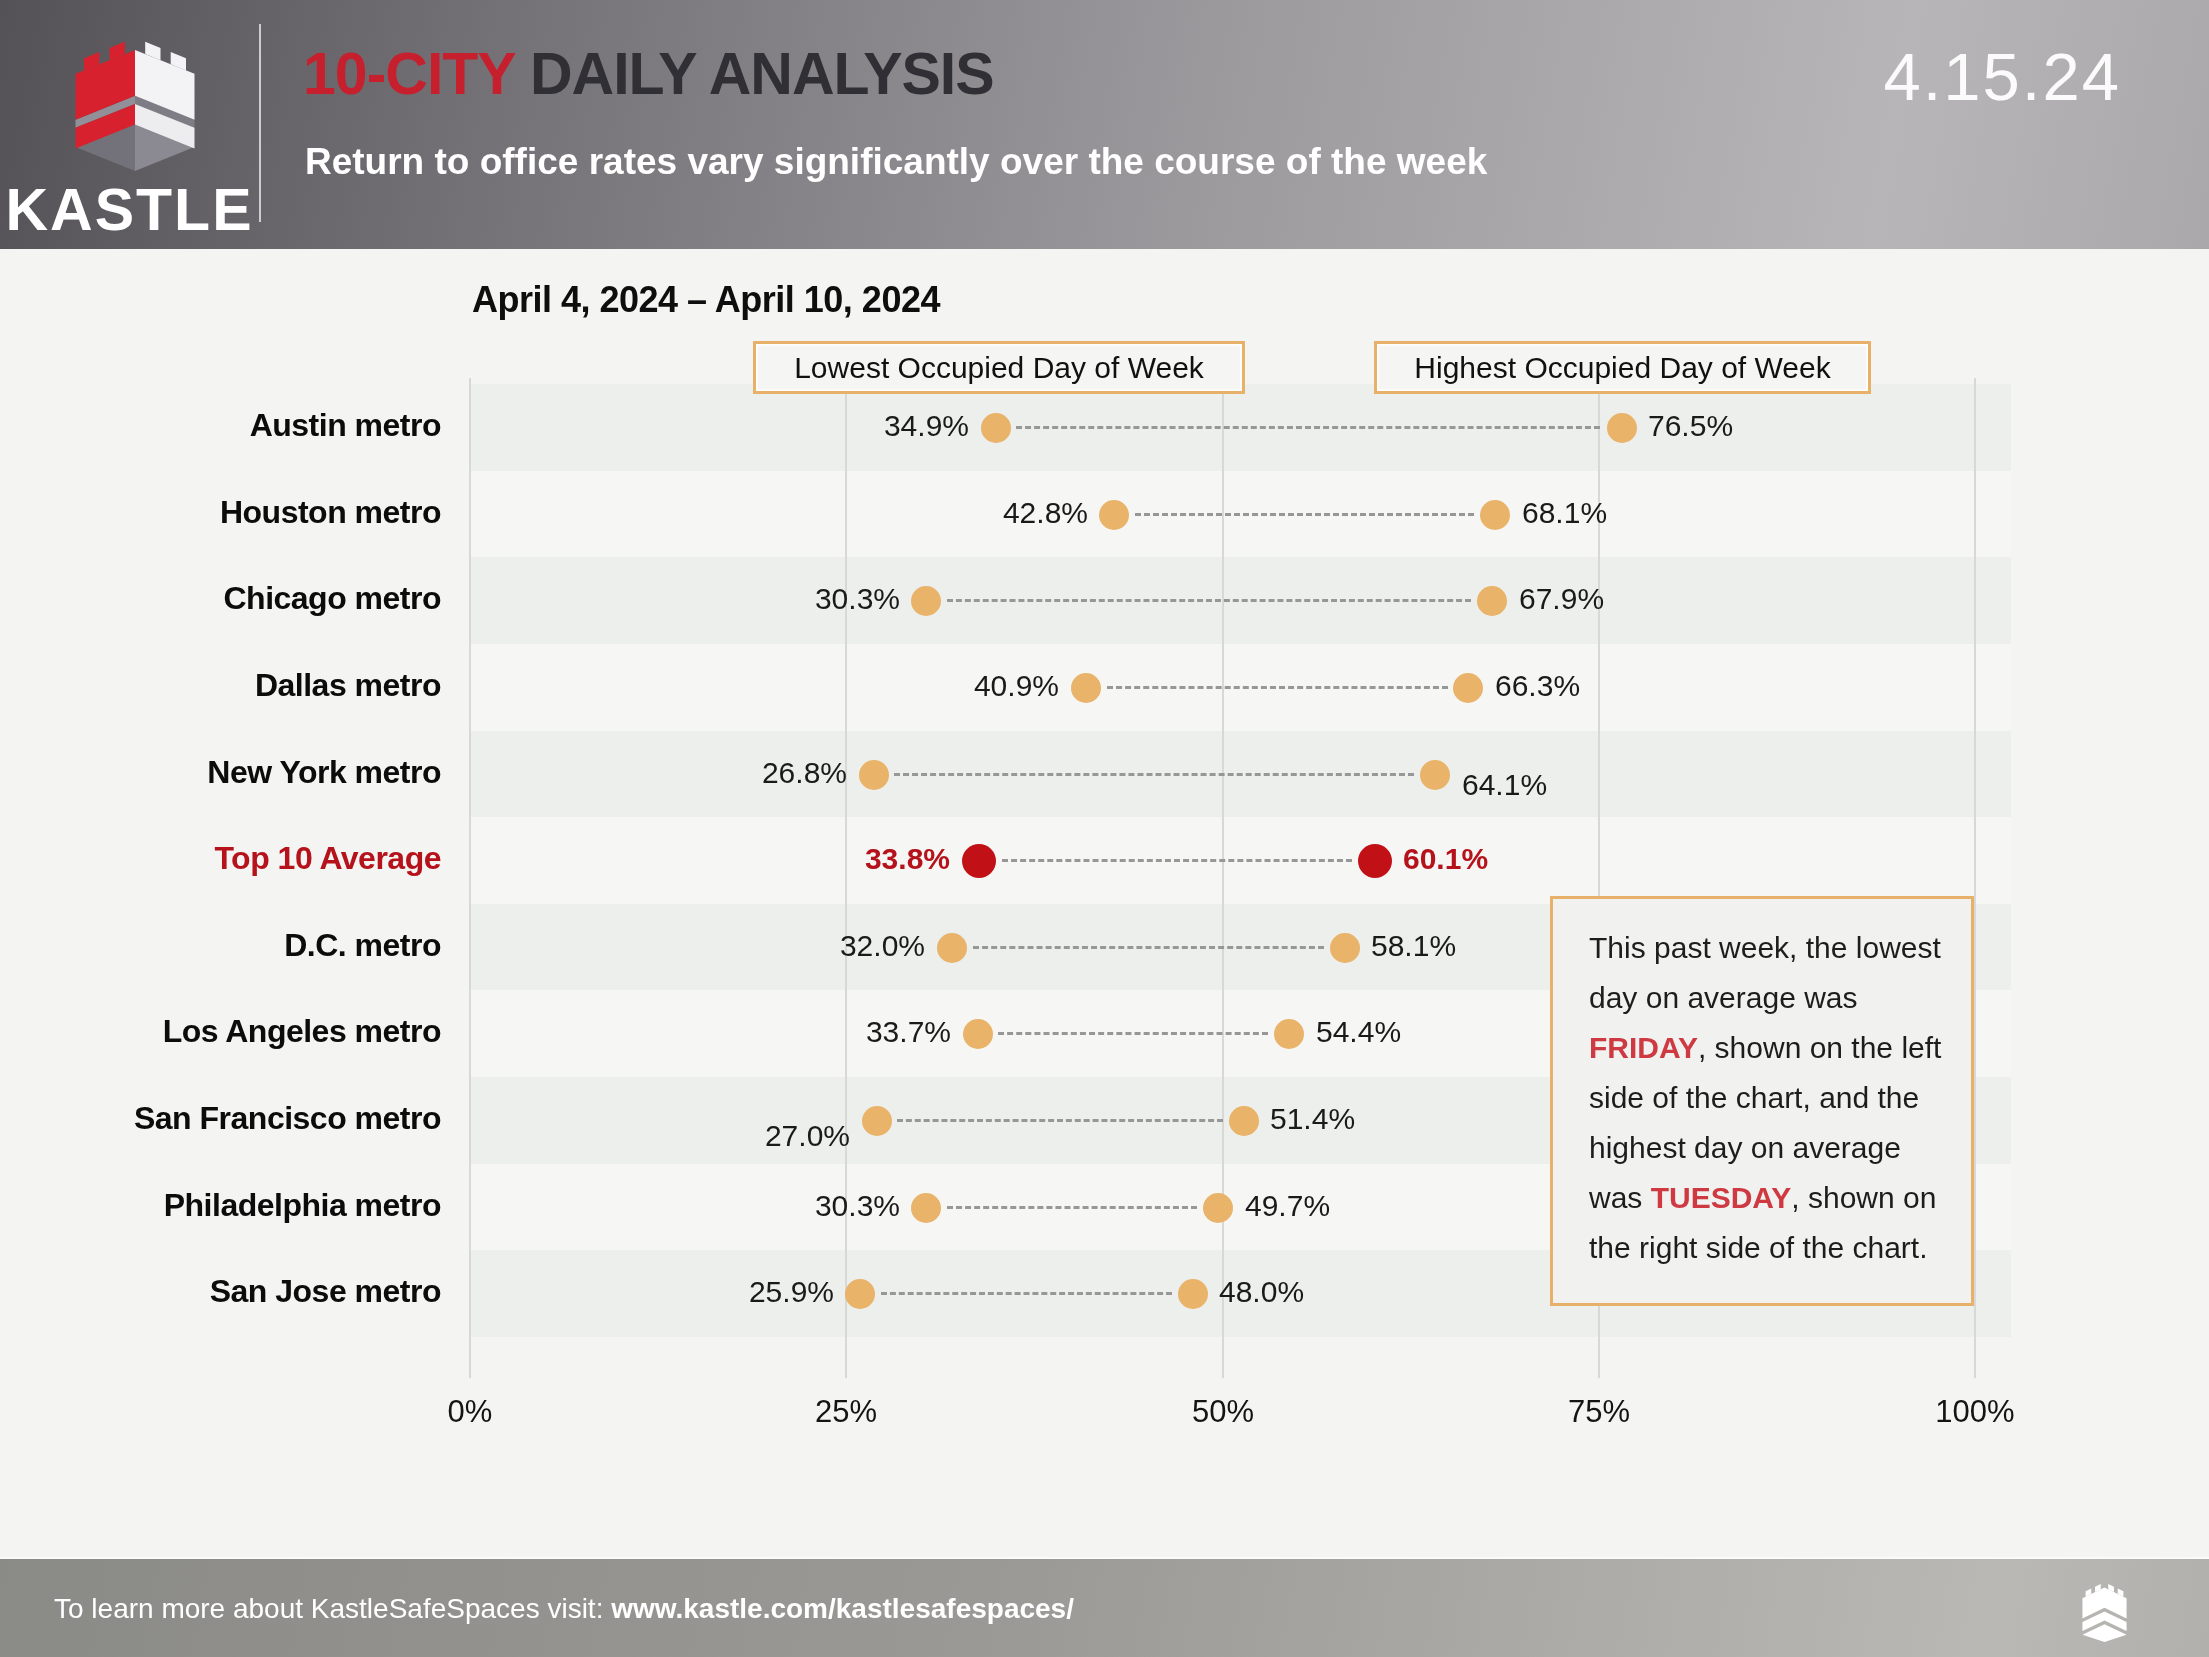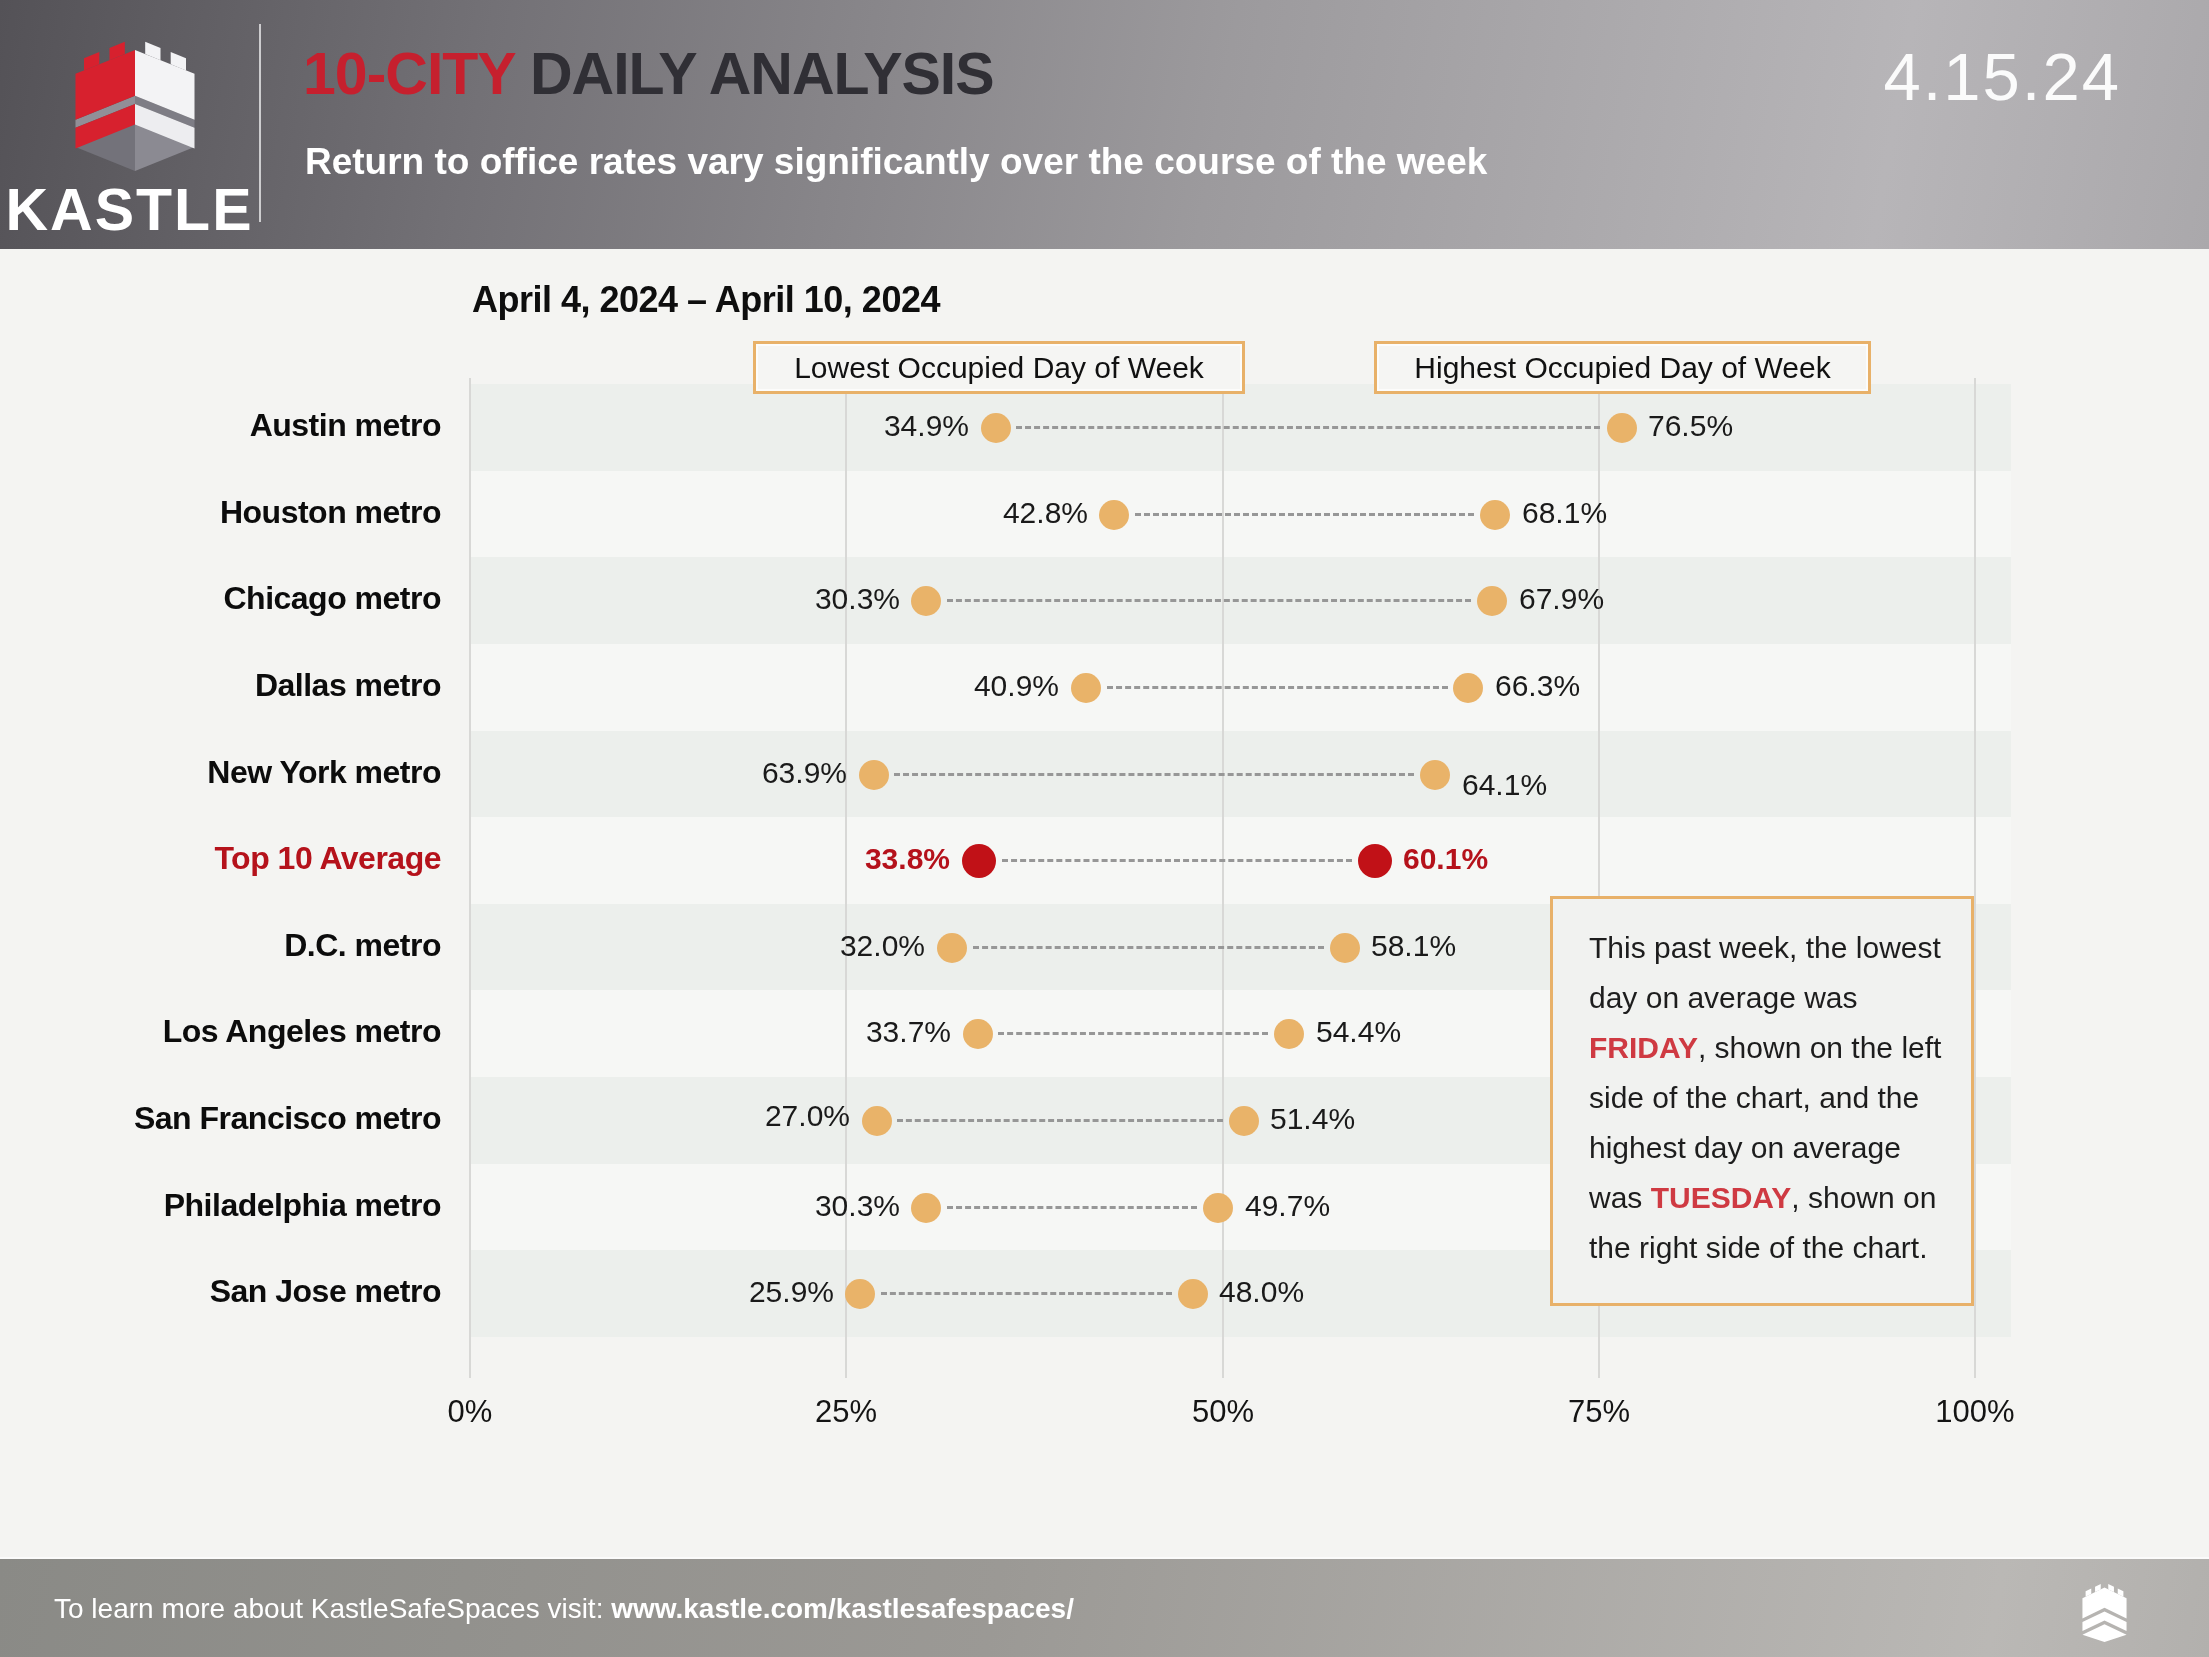--- a/index.html
+++ b/index.html
@@ -127,21 +127,21 @@
         <div class="dot" style="left: 1453px; top: 28.5px; width: 30px; height: 30px; background: rgb(233, 179, 105);"></div>
         <div class="val left" style="right: 1151px; top: 24.5px;">40.9%</div>
         <div class="val" style="left: 1495px; top: 24.5px;">66.3%</div>
       </div>
       <div class="row" style="top: 347px; height: 87px;">
         <div class="band dark"></div>
         <div class="row-label" style="top: 22.5px;">New York metro</div>
         <div class="dash" style="left: 894px; width: 520px; top: 42px;"></div>
         <div class="dot" style="left: 859px; top: 28.5px; width: 30px; height: 30px; background: rgb(233, 179, 105);"></div>
         <div class="dot" style="left: 1420px; top: 28.5px; width: 30px; height: 30px; background: rgb(233, 179, 105);"></div>
-        <div class="val left" style="right: 1363px; top: 24.5px;">63.9%</div>
+        <div class="val left" style="right: 1363px; top: 24.5px;">26.8%</div>
         <div class="val" style="left: 1462px; top: 24.5px; margin-top: 12px;">64.1%</div>
       </div>
       <div class="row" style="top: 433px; height: 87px;">
         <div class="band light"></div>
         <div class="row-label hl" style="top: 22.5px;">Top 10 Average</div>
         <div class="dash" style="left: 1002px; width: 350px; top: 42px;"></div>
         <div class="dot" style="left: 962px; top: 26.5px; width: 34px; height: 34px; background: rgb(193, 17, 23);"></div>
         <div class="dot" style="left: 1358px; top: 26.5px; width: 34px; height: 34px; background: rgb(193, 17, 23);"></div>
         <div class="val left hl" style="right: 1260px; top: 24.5px;">33.8%</div>
         <div class="val hl" style="left: 1403px; top: 24.5px;">60.1%</div>
@@ -163,21 +163,21 @@
         <div class="dot" style="left: 1274px; top: 28.5px; width: 30px; height: 30px; background: rgb(233, 179, 105);"></div>
         <div class="val left" style="right: 1259px; top: 24.5px;">33.7%</div>
         <div class="val" style="left: 1316px; top: 24.5px;">54.4%</div>
       </div>
       <div class="row" style="top: 693px; height: 87px;">
         <div class="band dark"></div>
         <div class="row-label" style="top: 22.5px;">San Francisco metro</div>
         <div class="dash" style="left: 897px; width: 326px; top: 42px;"></div>
         <div class="dot" style="left: 862px; top: 28.5px; width: 30px; height: 30px; background: rgb(233, 179, 105);"></div>
         <div class="dot" style="left: 1229px; top: 28.5px; width: 30px; height: 30px; background: rgb(233, 179, 105);"></div>
-        <div class="val left" style="right: 1360px; top: 22px;">27.0%</div>
+        <div class="val left" style="right: 1360px; top: 42px;">27.0%</div>
         <div class="val" style="left: 1270px; top: 24.5px;">51.4%</div>
       </div>
       <div class="row" style="top: 780px; height: 87px;">
         <div class="band light"></div>
         <div class="row-label" style="top: 22.5px;">Philadelphia metro</div>
         <div class="dash" style="left: 947px; width: 250px; top: 42px;"></div>
         <div class="dot" style="left: 911px; top: 28.5px; width: 30px; height: 30px; background: rgb(233, 179, 105);"></div>
         <div class="dot" style="left: 1203px; top: 28.5px; width: 30px; height: 30px; background: rgb(233, 179, 105);"></div>
         <div class="val left" style="right: 1310px; top: 24.5px;">30.3%</div>
         <div class="val" style="left: 1245px; top: 24.5px;">49.7%</div>

